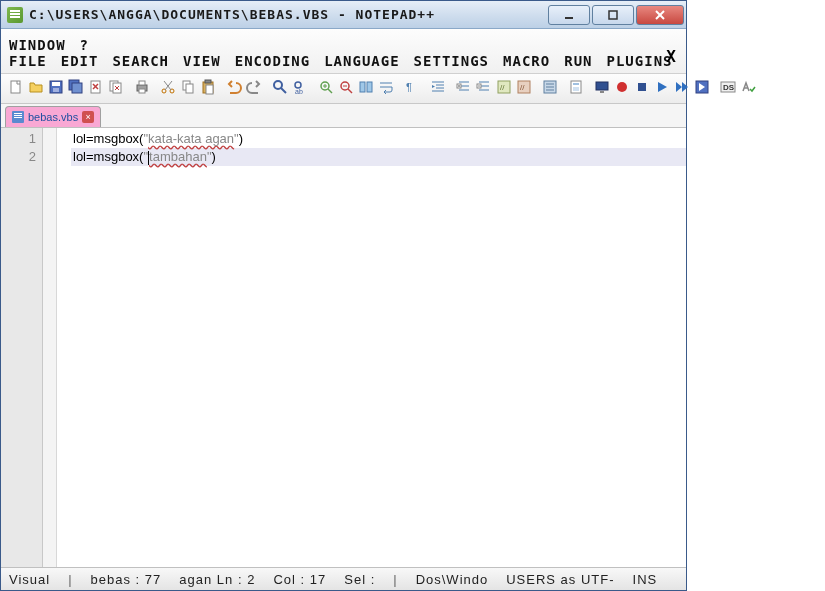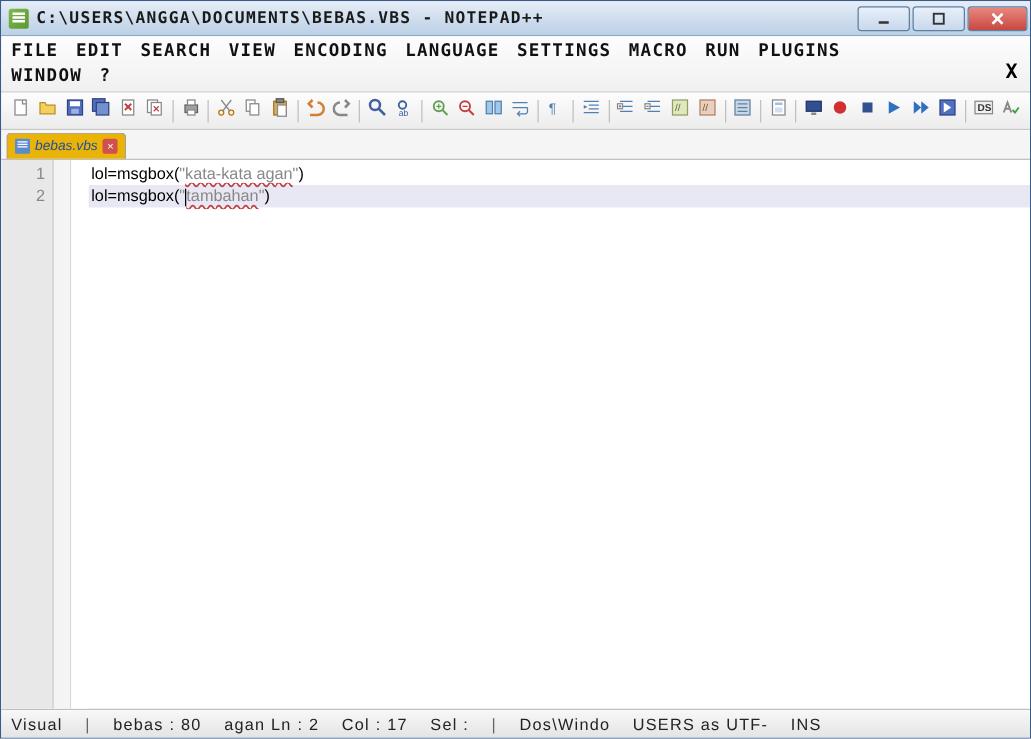--- a/index.html
+++ b/index.html
@@ -1,18 +1,18 @@
 <!DOCTYPE html>
 <html><head>
 <meta charset="utf-8">
 <style>
 * { margin: 0; padding: 0; box-sizing: border-box; font-family: Arial, sans-serif; }
 body { width: 825px; height: 591px; overflow: hidden; background: #fff; }
 
-.window { width: 825px; height: 591px; display: flex; flex-direction: column; border: 1px solid #3a5a8a; }
+.window { width: 687px; height: 591px; display: flex; flex-direction: column; border: 1px solid #3a5a8a; }
 
 .titlebar { height: 28px; background: linear-gradient(to bottom, #e6eef7 0%, #d0deee 50%, #bcd0e6 100%); display: flex; align-items: center; padding: 0 2px 0 6px; border-bottom: 1px solid #8aa8c8; }
 .titlebar-icon { width: 16px; height: 16px; margin-right: 6px; background: linear-gradient(135deg, #7fb850, #5a9830); border-radius: 2px; position: relative; }
 .titlebar-icon::after { content: ""; position: absolute; top: 3px; left: 3px; right: 3px; height: 2px; background: #fff; box-shadow: 0 3px 0 #fff, 0 6px 0 #fff; }
 .titlebar-text { flex: 1; font-family: monospace; font-size: 13px; font-weight: bold; letter-spacing: 1px; color: #1a1a1a; white-space: nowrap; overflow: hidden; }
 .win-controls { display: flex; gap: 2px; }
 .win-btn { width: 42px; height: 20px; border: 1px solid #6080a0; border-radius: 3px; display: flex; align-items: center; justify-content: center; cursor: pointer; }
 .win-btn.min { background: linear-gradient(to bottom, #e8f0fa, #c8d8ec); }
 .win-btn.max { background: linear-gradient(to bottom, #e8f0fa, #c8d8ec); }
 .win-btn.close { background: linear-gradient(to bottom, #e88880, #c84840); width: 48px; }
@@ -22,21 +22,21 @@
 .menubar-row { display: flex; gap: 14px; }
 .menubar-item { font-family: monospace; font-size: 14px; font-weight: bold; letter-spacing: 1px; cursor: pointer; color: #111; }
 .menubar-close { position: absolute; right: 10px; top: 18px; font-family: monospace; font-weight: bold; font-size: 16px; cursor: pointer; }
 
 .toolbar { height: 30px; background: linear-gradient(to bottom, #fdfdfd, #ececec); border-bottom: 1px solid #c8c8c8; display: flex; align-items: center; padding: 0 6px; gap: 2px; }
 .tool-btn { width: 22px; height: 22px; border: 1px solid transparent; border-radius: 2px; display: flex; align-items: center; justify-content: center; cursor: pointer; }
 .tool-sep { width: 1px; height: 18px; background: #c0c0c0; margin: 0 2px; }
 .tool-btn svg { width: 16px; height: 16px; }
 
 .tabbar { height: 24px; background: #f5f5f5; border-bottom: 1px solid #c0c0c0; display: flex; align-items: flex-end; padding: 0 4px; }
-.tab { height: 21px; background: #eab308; border: 1px solid #a0a0a0; border-bottom: none; border-radius: 4px 4px 0 0; display: flex; align-items: center; padding: 0 6px; gap: 4px; font-size: 11px; color: #2050a0; cursor: pointer; font-style: italic; }
+.tab { height: 21px; background: #f9a8d4; border: 1px solid #a0a0a0; border-bottom: none; border-radius: 4px 4px 0 0; display: flex; align-items: center; padding: 0 6px; gap: 4px; font-size: 11px; color: #2050a0; cursor: pointer; }
 .tab-icon { width: 12px; height: 12px; background: #5a8ad0; border-radius: 1px; position: relative; }
 .tab-icon::after { content: ""; position: absolute; top: 2px; left: 2px; right: 2px; height: 1px; background: #fff; box-shadow: 0 2px 0 #fff, 0 4px 0 #fff; }
 .tab-close { width: 12px; height: 12px; background: #d05050; border-radius: 2px; color: #fff; font-size: 9px; line-height: 12px; text-align: center; cursor: pointer; }
 
 .editor { flex: 1; display: flex; background: #fff; overflow: hidden; border-bottom: 1px solid #c0c0c0; }
 .gutter { width: 42px; background: #e8e8e8; border-right: 1px solid #c8c8c8; text-align: right; padding: 2px 6px 0 0; font-family: "Courier New", monospace; font-size: 13px; color: #888; }
 .gutter div { height: 18px; line-height: 18px; }
 .fold-col { width: 14px; background: #f4f4f4; border-right: 1px solid #d8d8d8; }
 .code-margin { width: 14px; background: #fff; }
 .code { flex: 1; padding: 2px 0 0 0; font-family: "Courier New", monospace; font-size: 13px; color: #000; }
@@ -71,36 +71,36 @@
       <div class="win-btn close">
           <svg viewBox="0 0 12 12">
             <line x1="2" y1="2" x2="10" y2="10" stroke="#fff" stroke-width="2"></line>
             <line x1="10" y1="2" x2="2" y2="10" stroke="#fff" stroke-width="2"></line>
           </svg>
         </div>
     </div>
   </div>
 
   <div class="menubar">
+    <div class="menubar-row" id="menu-row-2" style="margin-top:4px;">
+        <span class="menubar-item">WINDOW</span>
+        <span class="menubar-item">?</span>
+      </div>
     <div class="menubar-row" id="menu-row-1">
         <span class="menubar-item">FILE</span>
         <span class="menubar-item">EDIT</span>
         <span class="menubar-item">SEARCH</span>
         <span class="menubar-item">VIEW</span>
         <span class="menubar-item">ENCODING</span>
         <span class="menubar-item">LANGUAGE</span>
         <span class="menubar-item">SETTINGS</span>
         <span class="menubar-item">MACRO</span>
         <span class="menubar-item">RUN</span>
         <span class="menubar-item">PLUGINS</span>
       </div>
-    <div class="menubar-row" id="menu-row-2" style="margin-top:4px;">
-        <span class="menubar-item">WINDOW</span>
-        <span class="menubar-item">?</span>
-      </div>
     <div class="menubar-close">X</div>
   </div>
 
   <div class="toolbar" id="toolbar">
       <div class="tool-btn">
         <span><svg viewBox="0 0 16 16">
             <rect x="3" y="2" width="9" height="12" fill="#fff" stroke="#888"></rect>
             <path d="M9 2v3h3" fill="none" stroke="#888"></path>
           </svg></span>
       </div>
@@ -354,21 +354,21 @@
     <div class="code-margin"></div>
     <div class="code" id="code">
         <div class="code-line">lol=msgbox(<span class="str">"<span class="wavy">kata-kata agan</span>"</span>)</div>
         <div class="code-line current">lol=msgbox(<span class="str">"</span><span class="cursor"></span><span class="str"><span class="wavy">tambahan</span>"</span>)</div>
       </div>
   </div>
 
   <div class="statusbar">
     <span>Visual</span>
     <span class="status-divider">|</span>
-    <span><span>bebas :</span> <span>80</span></span>
+    <span><span>bebas :</span> <span>77</span></span>
     <span><span>agan Ln :</span> <span>2</span></span>
     <span><span>Col :</span> <span>17</span></span>
     <span><span>Sel :</span> </span>
     <span class="status-divider">|</span>
     <span>Dos\Windo</span>
     <span>USERS as UTF-</span>
     <span>INS</span>
   </div>
 
 </div>

